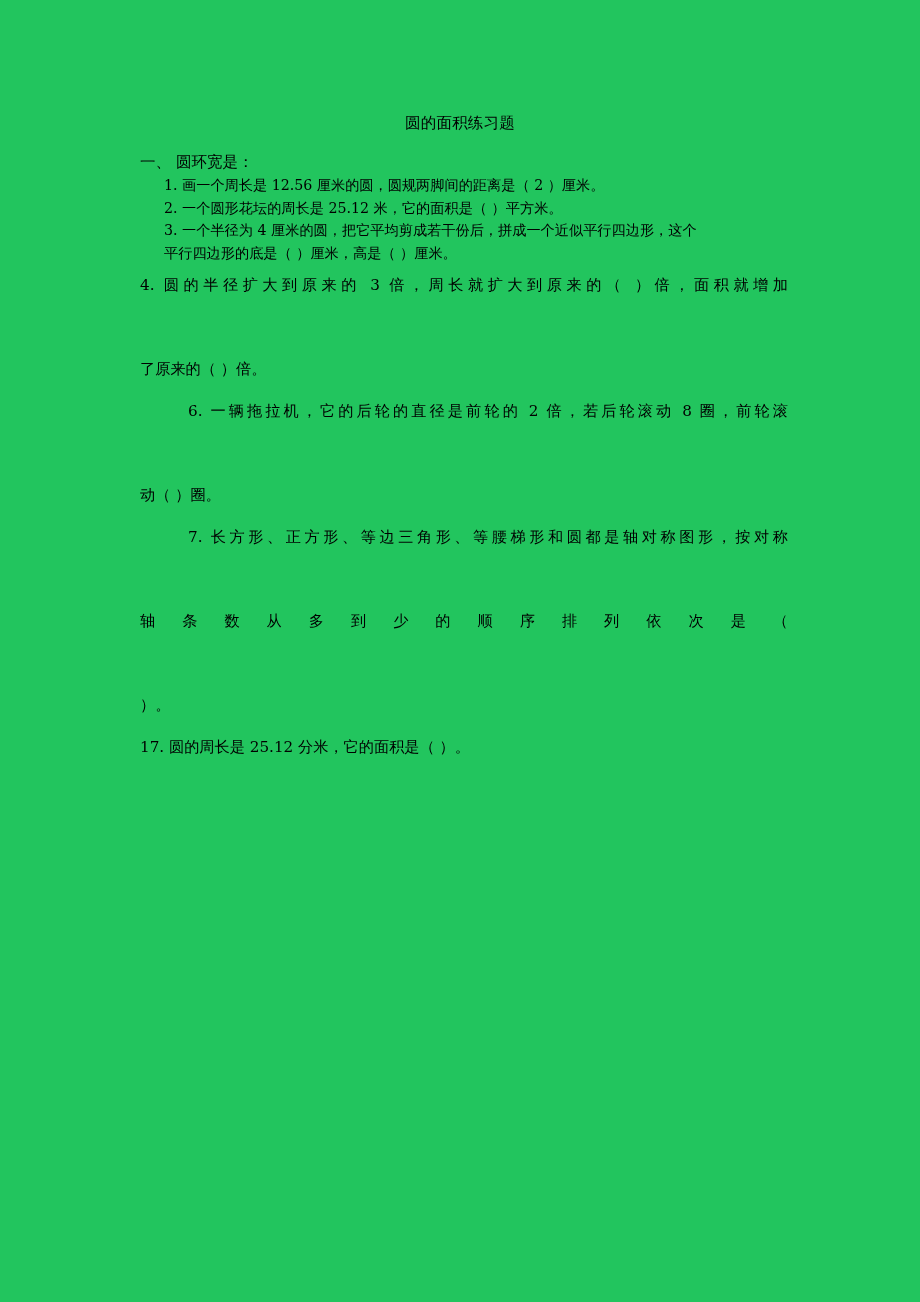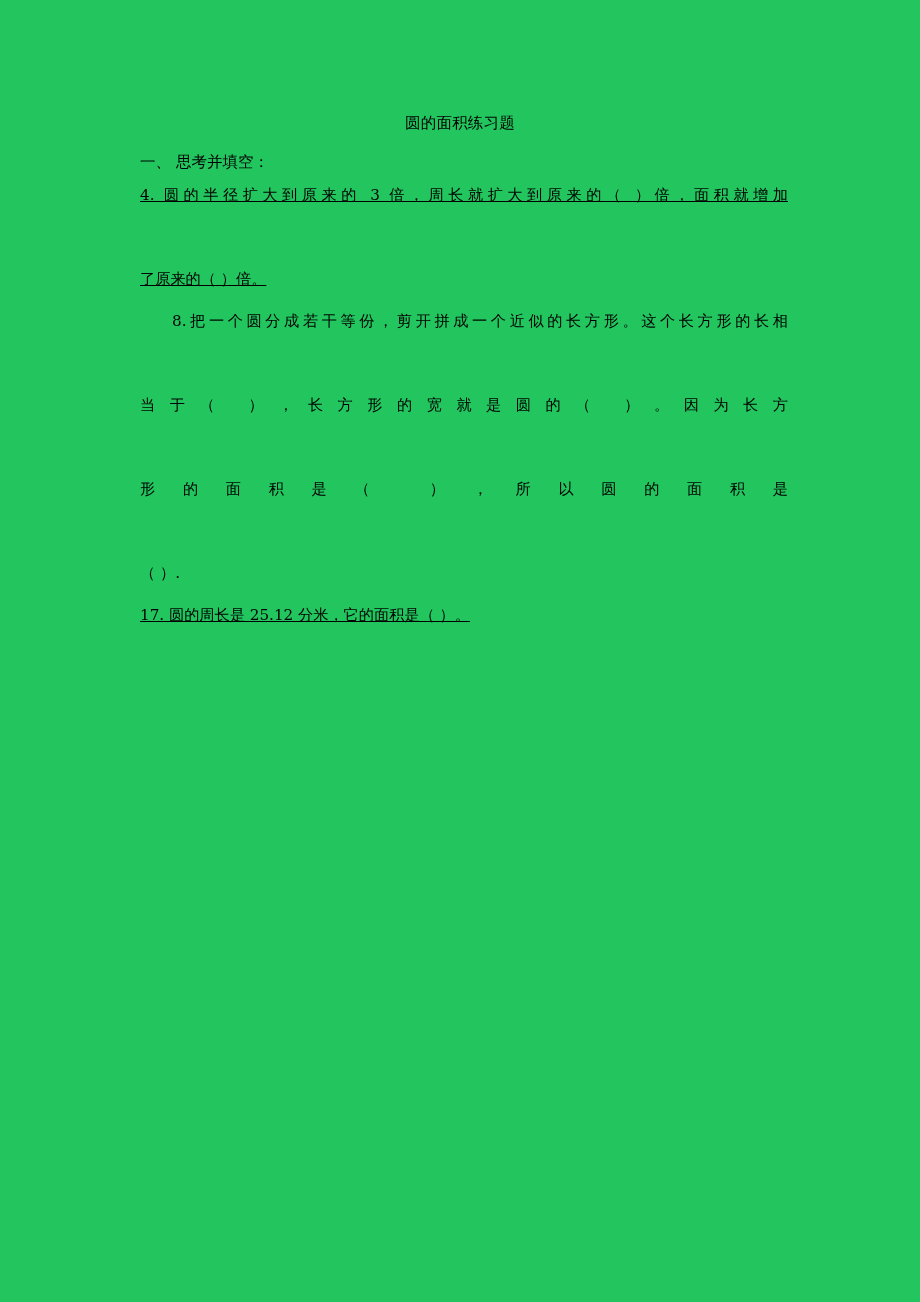--- a/index.html
+++ b/index.html
@@ -62,21 +62,21 @@
     text-indent: 0;
   }
   
   .q {
     font-size: 15.2px;
     line-height: 42px;
     text-align: justify;
     text-justify: inter-ideograph;
     margin: 0;
   }
-  .q.indent-none  { text-indent: 0; text-decoration: underline; }
+  .q.indent-none  { text-indent: 0; }
   .q.indent-sm    { text-indent: 16px; }
   .q.indent-md    { text-indent: 32px; }
   .q.indent-lg    { text-indent: 48px; }
   
   .stretch::after {
     content: "";
     display: inline-block;
     width: 100%;
     height: 0;
   }
@@ -84,37 +84,52 @@
 </style>
 </head>
 <body>
 
 <div class="page">
 
   <div class="doc-title">圆的面积练习题</div>
 
   <div class="body-block">
 
-    <div class="section-head">一、 思考并填空：</div>
+    <div class="section-head">一、 圆环宽是：</div>
 
+    <div class="sub-list">
+      <div class="sub-item">
+        <span class="cont">1. 画一个周长是 12.56 厘米的圆，圆规两脚间的距离是（ 2 ）厘米。</span>
+      </div>
+      <div class="sub-item">
+        <span class="cont">2. 一个圆形花坛的周长是 25.12 米，它的面积是（        ）平方米。</span>
+      </div>
+      <div class="sub-item">
+        <span class="cont">3. 一个半径为 4 厘米的圆，把它平均剪成若干份后，拼成一个近似平行四边形，这个</span>
+        <span class="cont">平行四边形的底是（      ）厘米，高是（       ）厘米。</span>
+      </div>
+    </div>
 
     <div class="q indent-none">
       <span class="stretch">4.    圆的半径扩大到原来的 3 倍，周长就扩大到原来的（     ）倍，面积就增加</span>
       <span>了原来的（        ）倍。</span>
     </div>
 
 
+    <div class="q indent-lg">
+      <span class="stretch">6.    一辆拖拉机，它的后轮的直径是前轮的 2 倍，若后轮滚动 8 圈，前轮滚</span>
+      <span>动（    ）圈。</span>
+    </div>
 
+    <div class="q indent-lg">
+      <span class="stretch">7.    长方形、正方形、等边三角形、等腰梯形和圆都是轴对称图形，按对称</span>
+      <span class="stretch">轴条数从多到少的顺序排列依次是（</span>
+      <span>）。</span>
+    </div>
 
-    <div class="q indent-md">
-      <span class="stretch">8.把一个圆分成若干等份，剪开拼成一个近似的长方形。这个长方形的长相</span>
-      <span class="stretch">当于（                ），长方形的宽就是圆的（            ）。因为长方</span>
-      <span class="stretch">形的面积是（                     ），所以圆的面积是</span>
-      <span>（                  ）.</span>
-    </div>
 
 
     <div class="q indent-none nowrapline">
       <span>17. 圆的周长是 25.12 分米，它的面积是（                 ）。</span>
     </div>
 
   </div>
 </div>
 
 </body></html>

